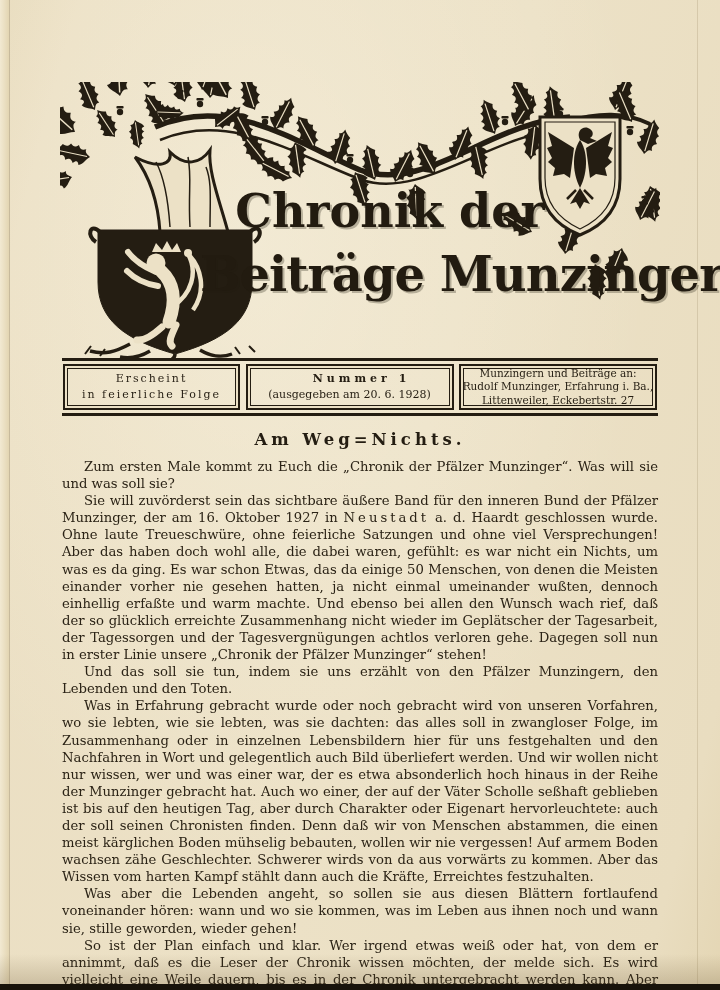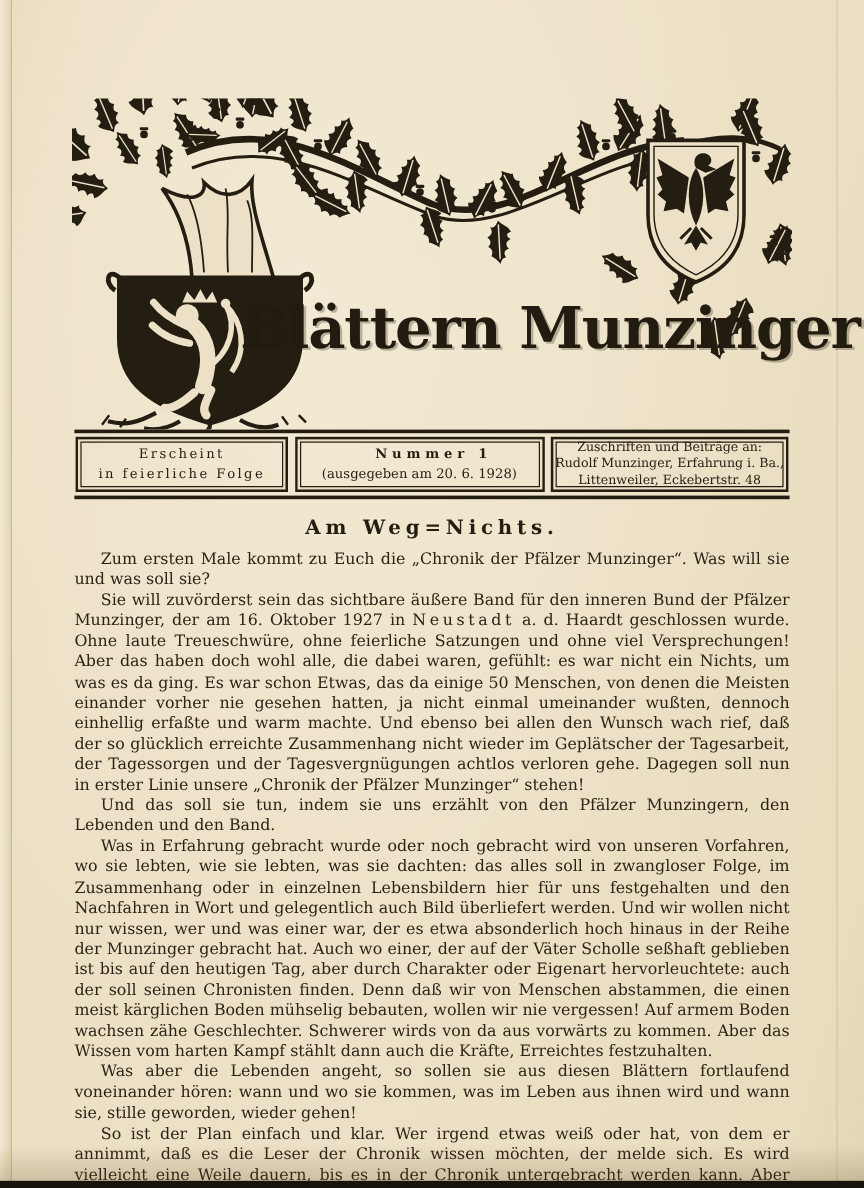--- a/index.html
+++ b/index.html
@@ -180,45 +180,46 @@
         <path d="M485,40 L555,40 L555,96 C555,124 537,139 520,147 C503,139 485,124 485,96 Z" fill="none" stroke="#241d12" stroke-width="1.2"></path>
         <path d="M520,58 C513,68 511,88 520,106 C529,88 527,68 520,58 Z" fill="#241d12"></path>
         <path d="M520,58 C516,50 522,44 528,46 C534,48 534,54 530,56 L537,59 L528,62 Z" fill="#241d12"></path>
         <path d="M514,66 L488,50 L492,64 L487,66 L492,76 L488,80 L495,86 L493,94 L504,92 L510,96 Z" fill="#241d12"></path>
         <path d="M526,66 L552,50 L548,64 L553,66 L548,76 L552,80 L545,86 L547,94 L536,92 L530,96 Z" fill="#241d12"></path>
         <path d="M520,106 L510,122 L516,120 L520,127 L524,120 L530,122 Z" fill="#241d12"></path>
         <path d="M516,108 L507,117 M524,108 L533,117" stroke="#241d12" stroke-width="2.5" fill="none"></path>
       </g>
     </svg>
 
-    <div class="title2">Blättern Munzinger</div>
+    <div class="title1">Chronik der</div>
+    <div class="title2">Beiträge Munzinger</div>
   </div>
 
   <div class="info-band">
     <div class="info-box b1">
       <div>Erscheint</div>
       <div>in feierliche Folge</div>
     </div>
     <div class="info-box b2">
       <div class="l1">Nummer 1</div>
       <div>(ausgegeben am 20. 6. 1928)</div>
     </div>
     <div class="info-box b3">
-      <div>Zuschriften und Beiträge an:</div>
+      <div>Munzingern und Beiträge an:</div>
       <div>Rudolf Munzinger, Erfahrung i. Ba.,</div>
-      <div>Littenweiler, Eckebertstr. 48</div>
+      <div>Littenweiler, Eckebertstr. 27</div>
     </div>
   </div>
 
   <div class="article">
     <h1>Am Weg=Nichts.</h1>
     <p>Zum ersten Male kommt zu Euch die „Chronik der Pfälzer Munzinger“. Was will sie und was soll sie?</p>
     <p><span>Sie will zuvörderst sein das sichtbare äußere Band für den inneren Bund der Pfälzer Munzinger, der am 16. Oktober 1927 in </span><span class="spaced">Neustadt</span><span> a. d. Haardt geschlossen wurde. Ohne laute Treueschwüre, ohne feierliche Satzungen und ohne viel Versprechungen! Aber das haben doch wohl alle, die dabei waren, gefühlt: es war nicht ein Nichts, um was es da ging. Es war schon Etwas, das da einige 50 Menschen, von denen die Meisten einander vorher nie gesehen hatten, ja nicht einmal umeinander wußten, dennoch einhellig erfaßte und warm machte. Und ebenso bei allen den Wunsch wach rief, daß der so glücklich erreichte Zusammenhang nicht wieder im Geplätscher der Tagesarbeit, der Tagessorgen und der Tagesvergnügungen achtlos verloren gehe. Dagegen soll nun in erster Linie unsere „Chronik der Pfälzer Munzinger“ stehen!</span></p>
-    <p>Und das soll sie tun, indem sie uns erzählt von den Pfälzer Munzingern, den Lebenden und den Band.</p>
+    <p>Und das soll sie tun, indem sie uns erzählt von den Pfälzer Munzingern, den Lebenden und den Toten.</p>
     <p>Was in Erfahrung gebracht wurde oder noch gebracht wird von unseren Vorfahren, wo sie lebten, wie sie lebten, was sie dachten: das alles soll in zwangloser Folge, im Zusammenhang oder in einzelnen Lebensbildern hier für uns festgehalten und den Nachfahren in Wort und gelegentlich auch Bild überliefert werden. Und wir wollen nicht nur wissen, wer und was einer war, der es etwa absonderlich hoch hinaus in der Reihe der Munzinger gebracht hat. Auch wo einer, der auf der Väter Scholle seßhaft geblieben ist bis auf den heutigen Tag, aber durch Charakter oder Eigenart hervorleuchtete: auch der soll seinen Chronisten finden. Denn daß wir von Menschen abstammen, die einen meist kärglichen Boden mühselig bebauten, wollen wir nie vergessen! Auf armem Boden wachsen zähe Geschlechter. Schwerer wirds von da aus vorwärts zu kommen. Aber das Wissen vom harten Kampf stählt dann auch die Kräfte, Erreichtes festzuhalten.</p>
-    <p>Was aber die Lebenden angeht, so sollen sie aus diesen Blättern fortlaufend voneinander hören: wann und wo sie kommen, was im Leben aus ihnen wird und wann sie, stille geworden, wieder gehen!</p>
+    <p>Was aber die Lebenden angeht, so sollen sie aus diesen Blättern fortlaufend voneinander hören: wann und wo sie kommen, was im Leben aus ihnen noch und wann sie, stille geworden, wieder gehen!</p>
     <p>So ist der Plan einfach und klar. Wer irgend etwas weiß oder hat, von dem er annimmt, daß es die Leser der Chronik wissen möchten, der melde sich. Es wird vielleicht eine Weile dauern, bis es in der Chronik untergebracht werden kann. Aber nach und nach wird es dort schon zum Vorschein kommen. Wir schreiben ja nicht, wie die Zeitungen, für den Tag, sondern für die Jahrhunderte künftiger Munzinger, wenn das nicht zu stolz klingt.</p>
 
   </div>
 
   <div class="bottom-shade"></div>
   <div class="bottom-edge"></div>
 </div>
 
 </body></html>

